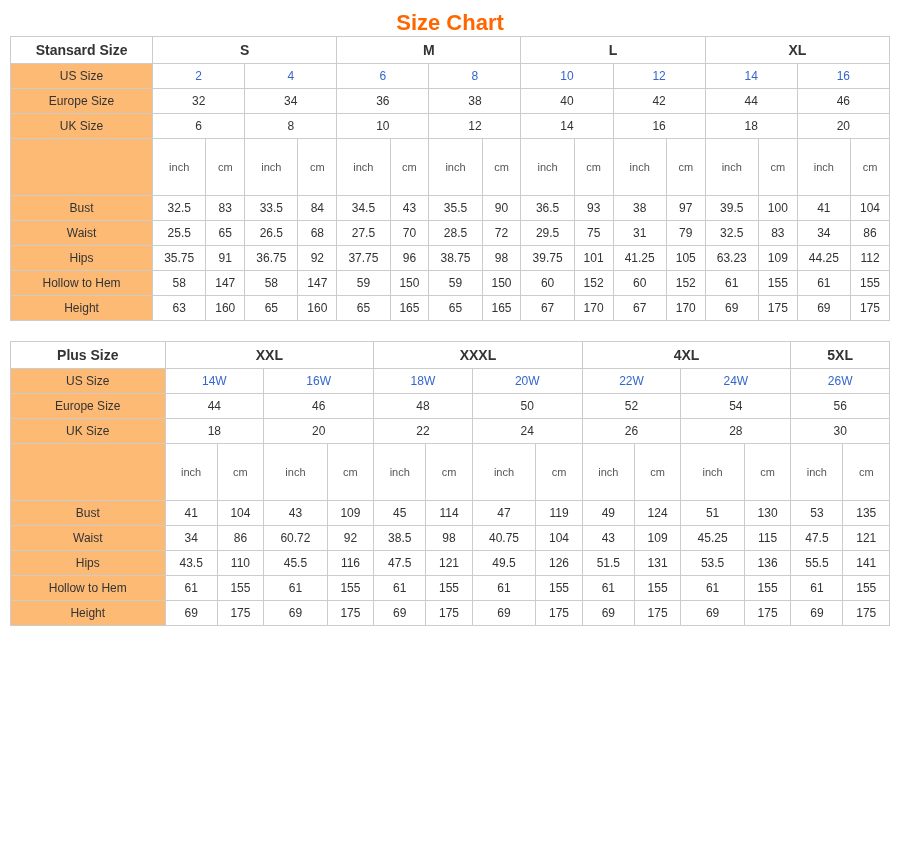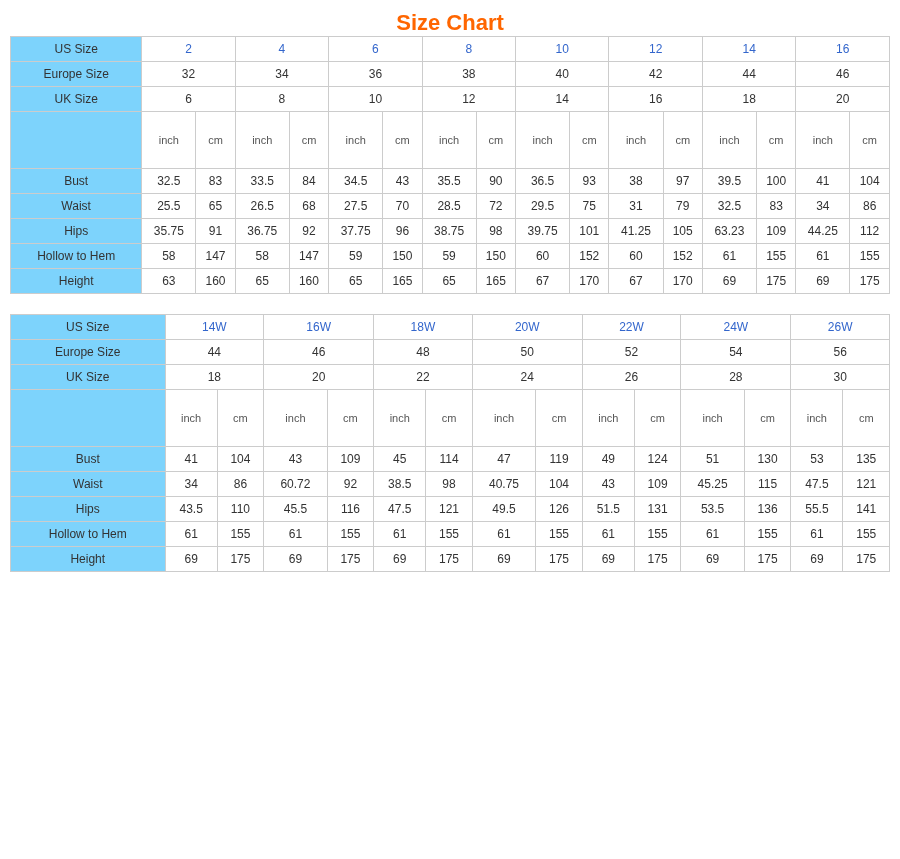--- a/index.html
+++ b/index.html
@@ -26,21 +26,21 @@
     }
     th, td {
       border: 1px solid #ccc;
       text-align: center;
       padding: 5px 3px;
       font-size: 12px;
       color: #333;
     }
     .row-header {
       font-weight: normal;
-      background: #7dd3fc;
+      background: #fdba74;
       text-align: center;
       min-width: 90px;
     }
     .size-group-header {
       font-weight: bold;
       background: #fff;
       font-size: 14px;
     }
     .us-size-val {
       color: #3366cc;
@@ -61,20 +61,27 @@
     }
   </style>
 </head>
 <body>
 
 <h1 class="chart-title">Size Chart</h1>
 
 <div class="table-section">
   <table>
     <thead>
+      <tr>
+        <td class="row-header size-group-header">Stansard Size</td>
+        <td colspan="4" class="col-header-main">S</td>
+        <td colspan="4" class="col-header-main">M</td>
+        <td colspan="4" class="col-header-main">L</td>
+        <td colspan="4" class="col-header-main">XL</td>
+      </tr>
       <tr>
         <td class="row-header">US Size</td>
         <td colspan="2" class="us-size-val">2</td>
         <td colspan="2" class="us-size-val">4</td>
         <td colspan="2" class="us-size-val">6</td>
         <td colspan="2" class="us-size-val">8</td>
         <td colspan="2" class="us-size-val">10</td>
         <td colspan="2" class="us-size-val">12</td>
         <td colspan="2" class="us-size-val">14</td>
         <td colspan="2" class="us-size-val">16</td>
@@ -218,20 +225,27 @@
         <td>175</td>
       </tr>
     </tbody>
   </table>
 </div>
 
 <div class="table-section">
   <table>
     <thead>
       <tr>
+        <td class="row-header size-group-header">Plus Size</td>
+        <td colspan="4" class="col-header-main">XXL</td>
+        <td colspan="4" class="col-header-main">XXXL</td>
+        <td colspan="4" class="col-header-main">4XL</td>
+        <td colspan="2" class="col-header-main">5XL</td>
+      </tr>
+      <tr>
         <td class="row-header">US Size</td>
         <td colspan="2" class="us-size-val">14W</td>
         <td colspan="2" class="us-size-val">16W</td>
         <td colspan="2" class="us-size-val">18W</td>
         <td colspan="2" class="us-size-val">20W</td>
         <td colspan="2" class="us-size-val">22W</td>
         <td colspan="2" class="us-size-val">24W</td>
         <td colspan="2" class="us-size-val">26W</td>
       </tr>
       <tr>

